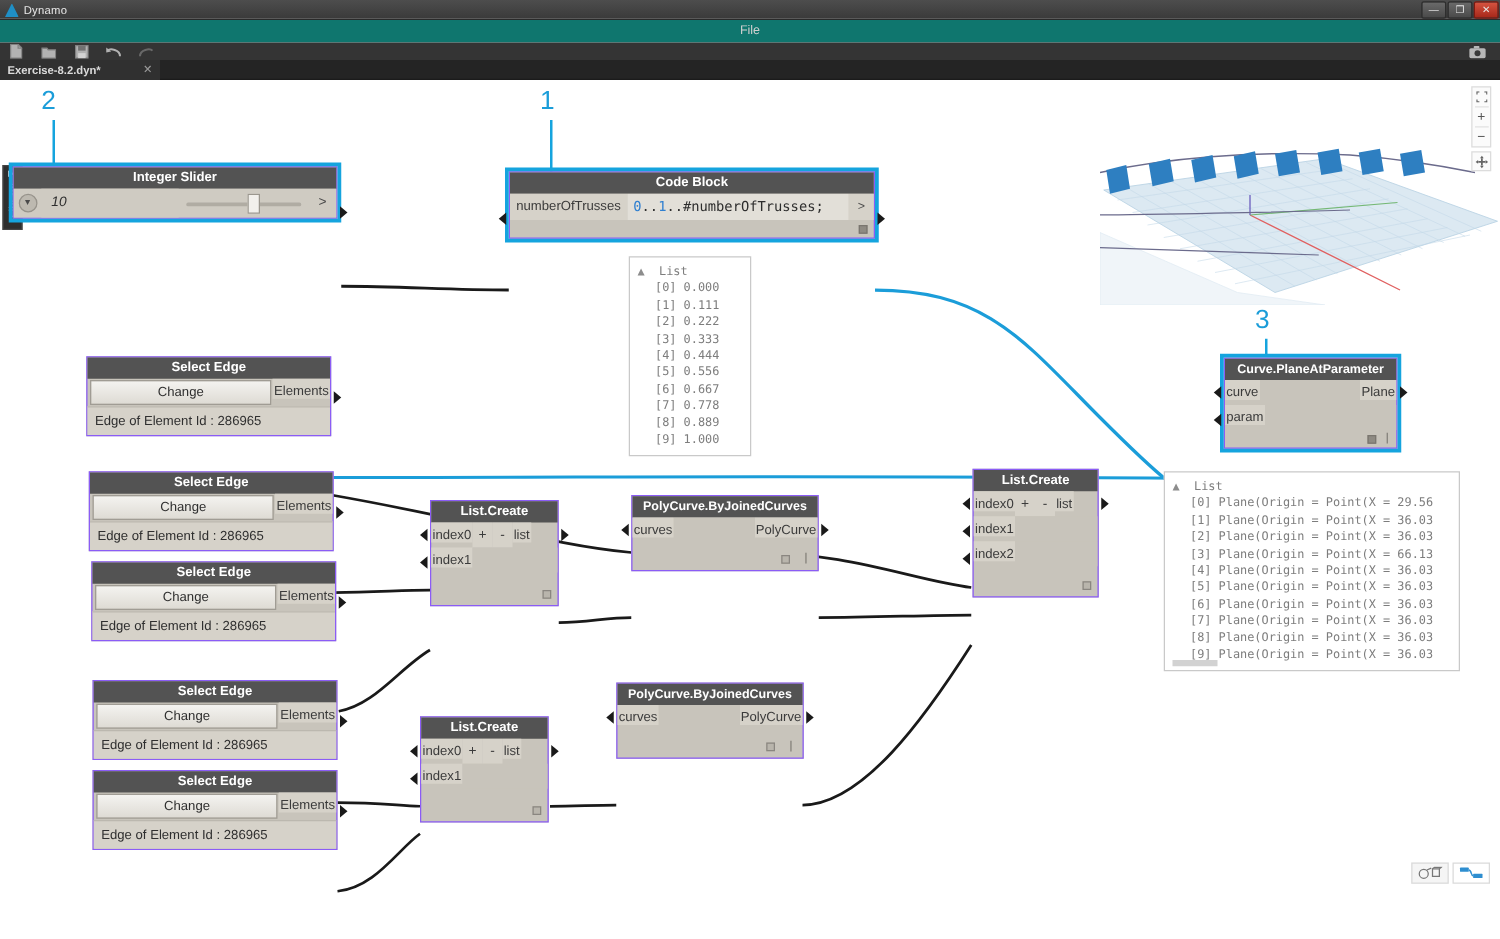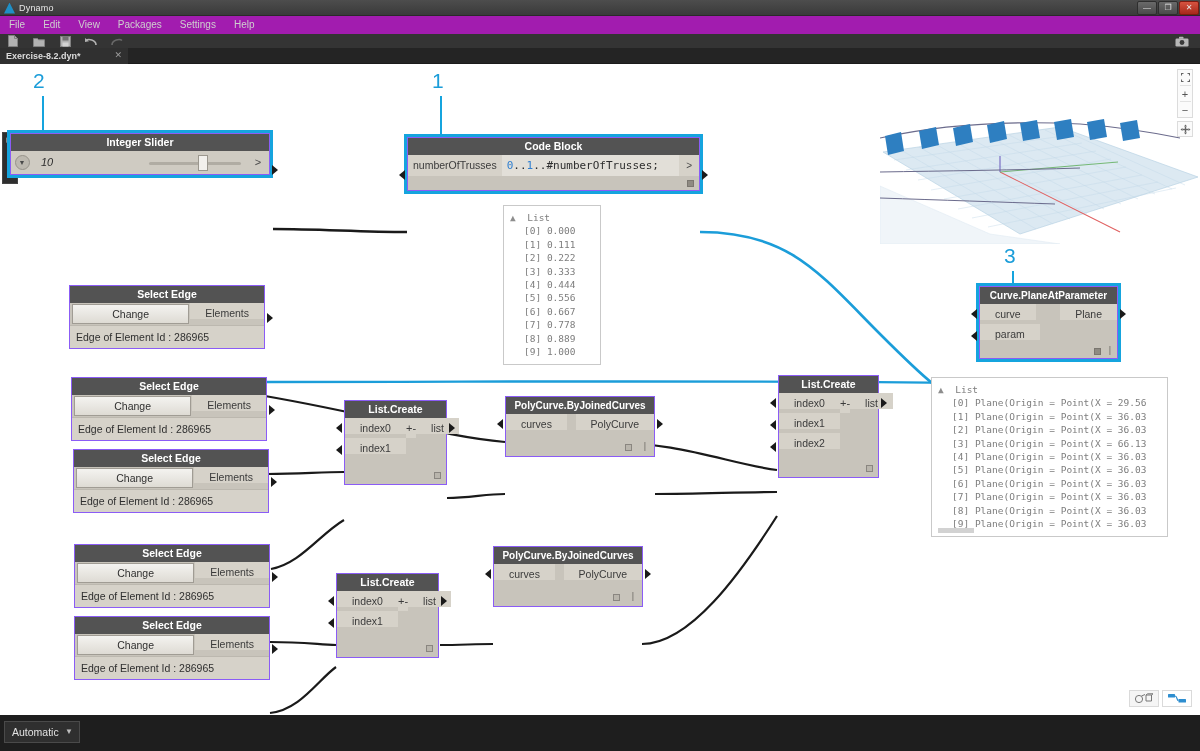--- a/index.html
+++ b/index.html
@@ -28,21 +28,21 @@
     width: 20px; height: 14px; margin-top: 1px; margin-right: 1px;
     background: linear-gradient(#6a6a6a, #4a4a4a);
     border: 1px solid #2e2e2e; border-radius: 2px;
     color: #e6e6e6; font-size: 8px; line-height: 12px; text-align: center;
   }
   .winbtn.close { background: linear-gradient(#d65340, #a7281a); border-color: #7e1a10; }
 
   
   .menubar {
     position: absolute; left: 0; top: 16px; width: 1200px; height: 18px;
-    background: #a21caf; display: flex; align-items: center;
+    background: #0f766e; display: flex; align-items: center; flex-direction: column;
   }
   .menu-item {
     color: #cfcfcf; font-size: 10px; padding: 0 9px; line-height: 18px;
   }
 
   
   .toolbar {
     position: absolute; left: 0; top: 34px; width: 1200px; height: 14px;
     background: #343434; display: flex; align-items: center;
   }
@@ -84,21 +84,21 @@
 
   
   .node { position: absolute; background: #c8c4bb; border: 1px solid #8b5cf6; }
   .node-hdr {
     background: #535353; color: #ffffff; font-size: 10.5px; font-weight: bold;
     text-align: center; line-height: 17px; height: 17px; white-space: nowrap;
   }
   .node.sel { outline: 3px solid #15a4de; outline-offset: 0px; }
   .port {
     background: #d6d2c9; color: #3b3b3b; font-size: 10.5px;
-    line-height: 20px; height: 16px; padding: 0 15px; white-space: nowrap;
+    line-height: 20px; height: 16px; padding: 0 1px; white-space: nowrap;
   }
   .port.out { text-align: right; }
   .row { display: flex; }
   .tri {
     position: absolute; width: 0; height: 0;
     border-top: 5px solid transparent; border-bottom: 5px solid transparent;
   }
   .tri.in  { border-right: 6px solid #1a1a1a; }
   .tri.out { border-left: 6px solid #1a1a1a; }
   .node-foot { position: relative; height: 14px; }
@@ -640,20 +640,14 @@
         <svg width="20" height="11" viewBox="0 0 20 11">
           <rect x="1" y="1" width="7" height="3.4" rx=".5" fill="#2e8ed0"></rect>
           <rect x="11.5" y="6" width="7.5" height="3.4" rx=".5" fill="#2e8ed0"></rect>
           <path d="M8 3 C10.5 3 9.5 7.6 11.5 7.6" fill="none" stroke="#2e8ed0" stroke-width="1.2"></path>
         </svg>
       </div>
     </div>
 
   </div>
 
-  <div class="statusbar">
-    <div class="runsel">
-      <span>Automatic</span>
-      <span class="caret">▼</span>
-    </div>
-  </div>
 
 </div>
 
 </body></html>

